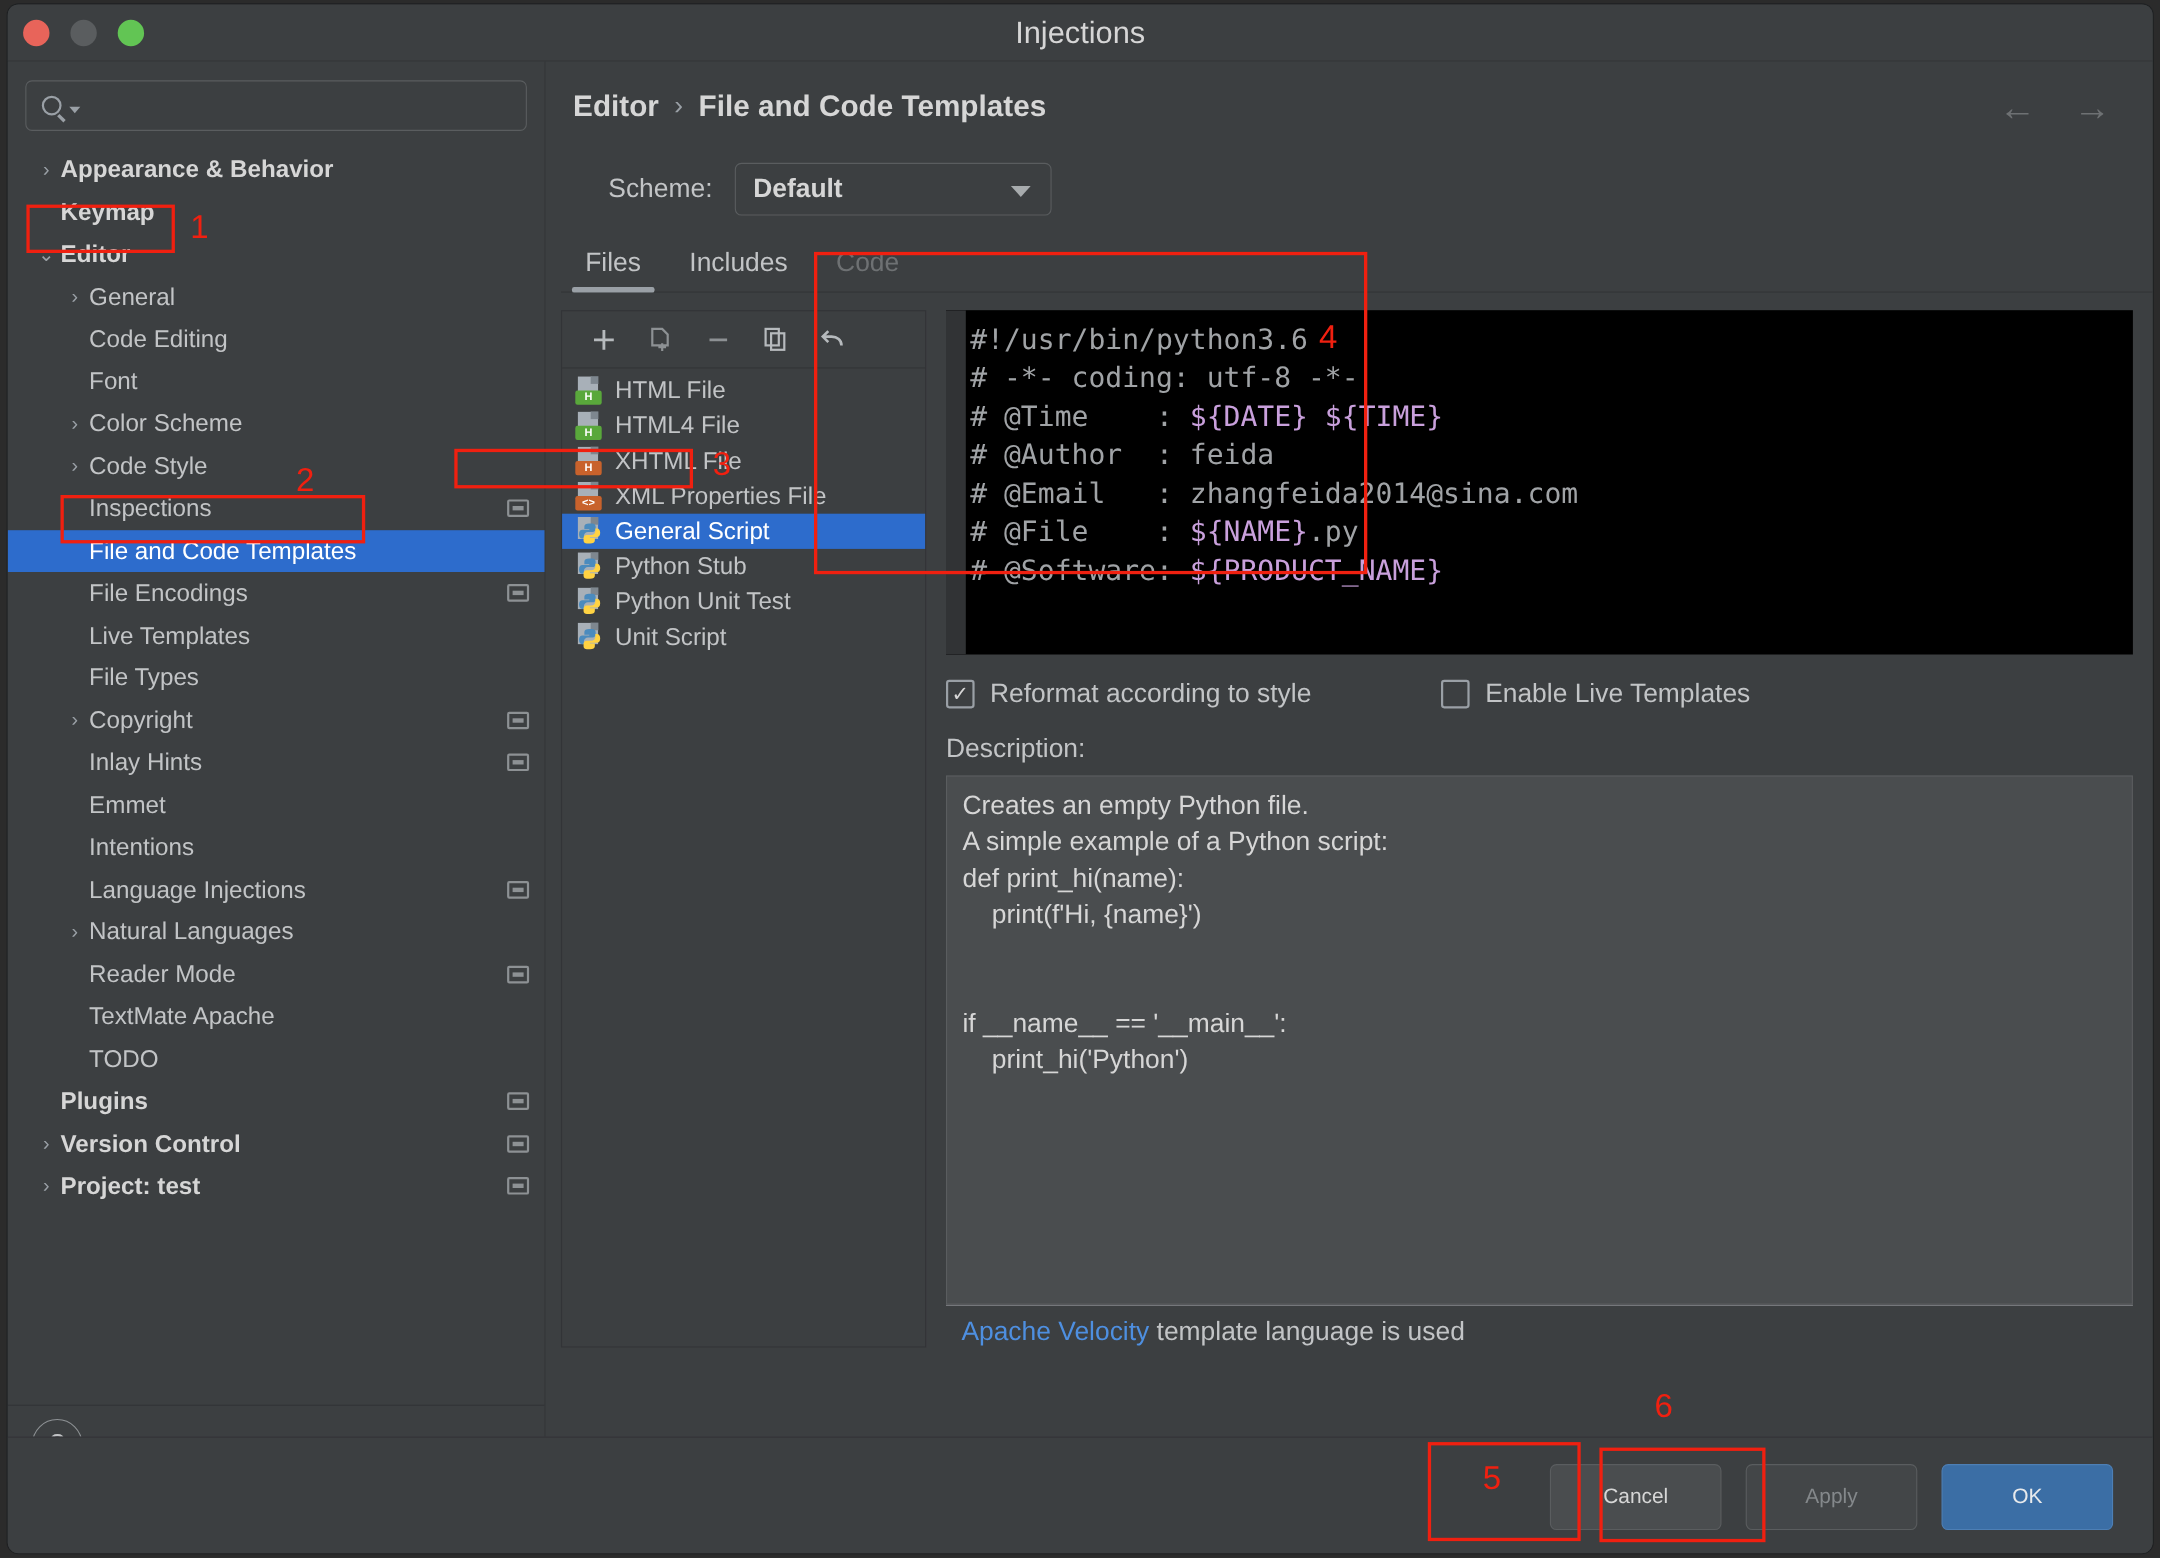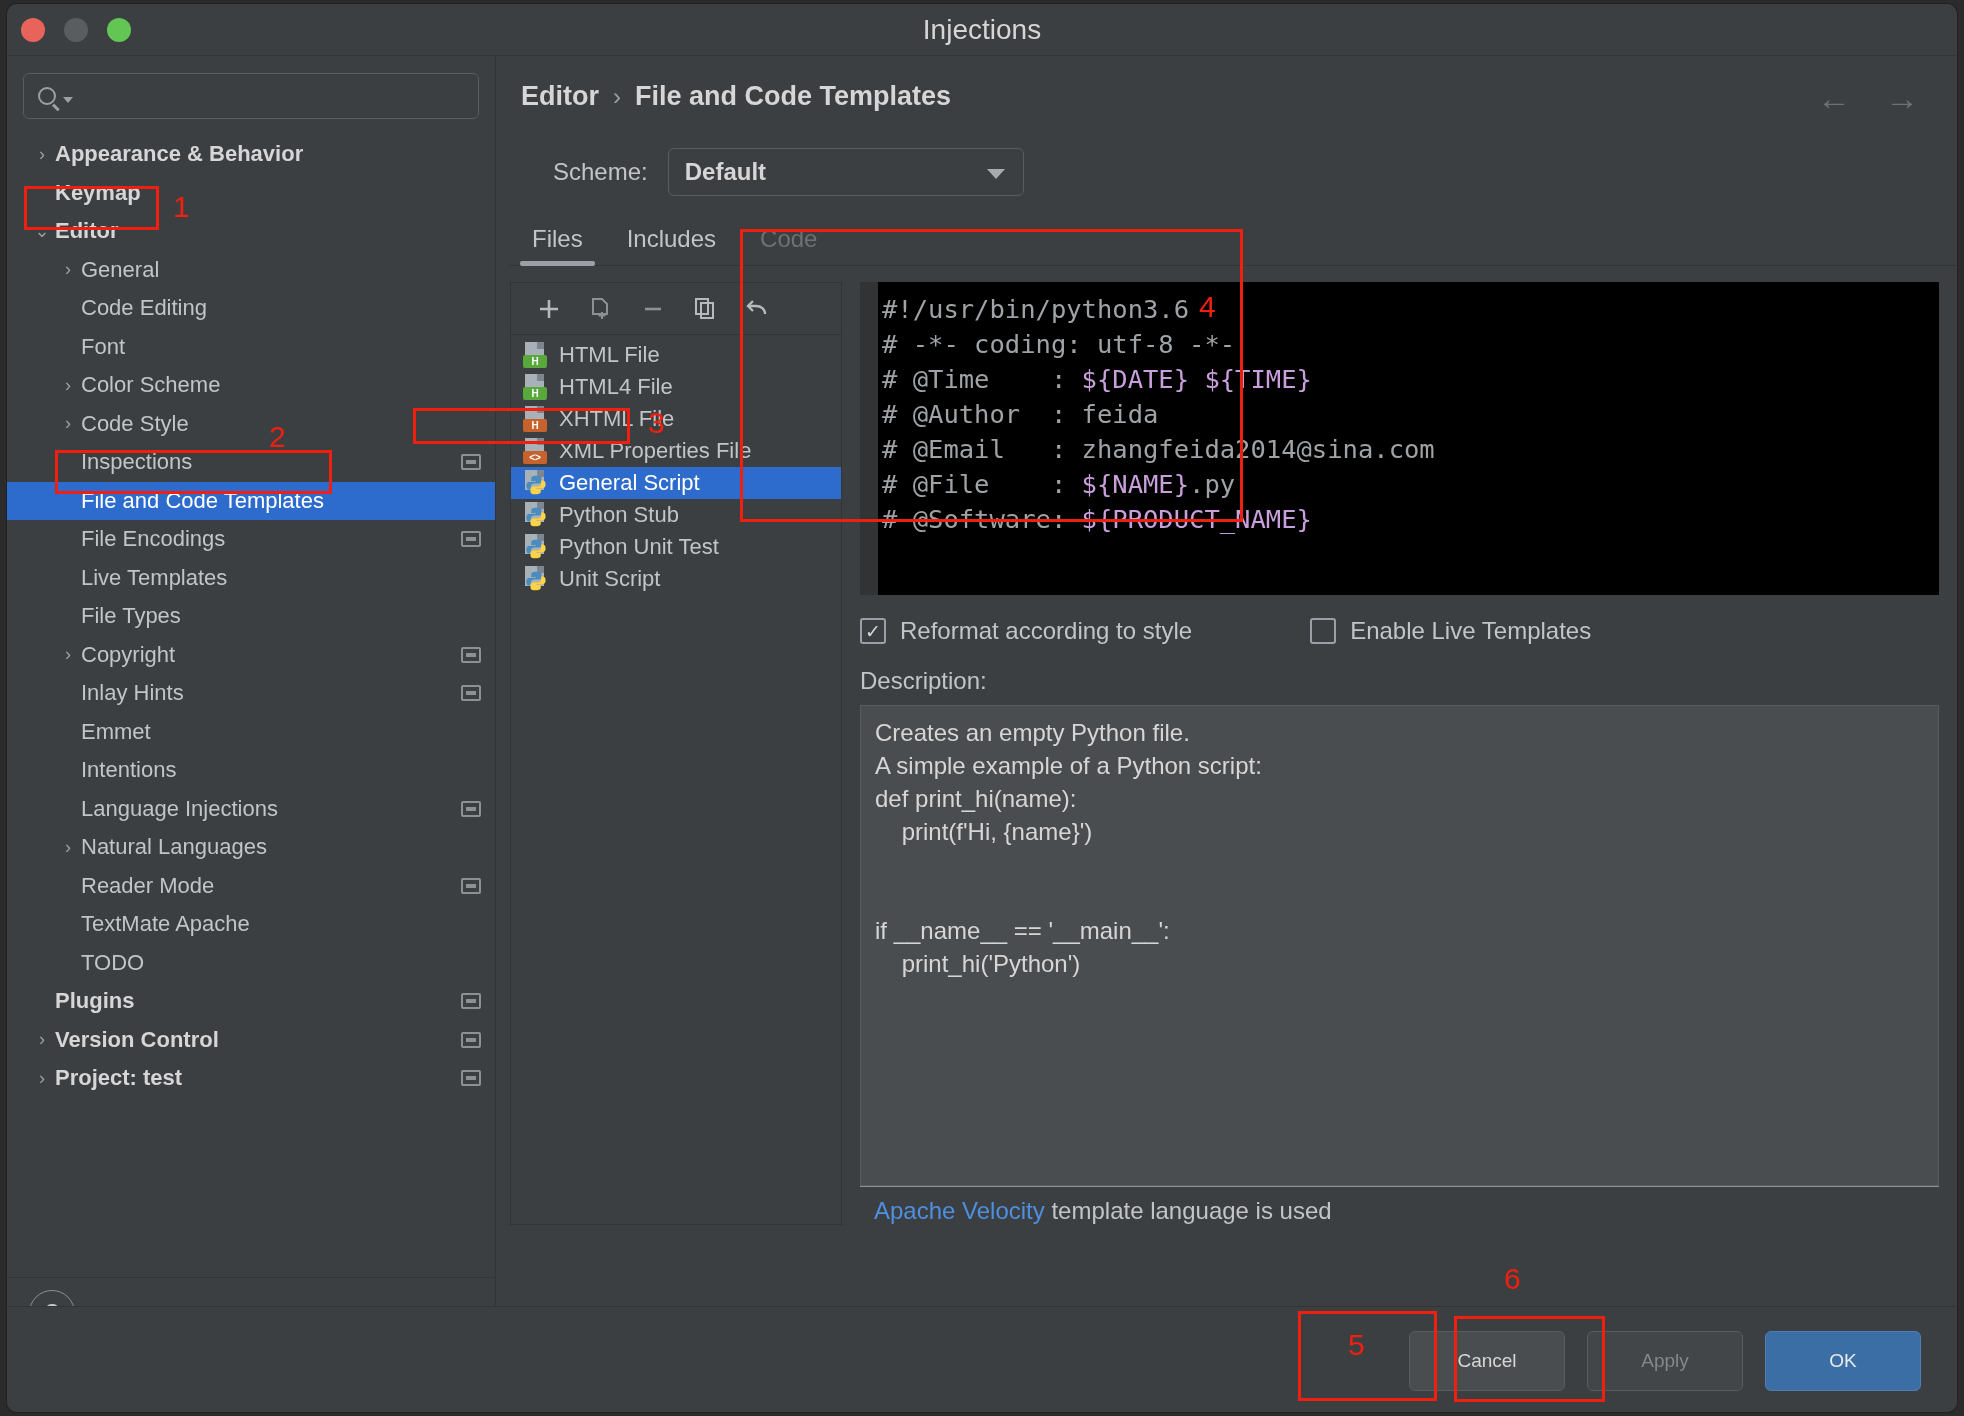--- a/index.html
+++ b/index.html
@@ -91,21 +91,21 @@
   }
   .breadcrumb .sep { color: #9aa0a6; font-weight: normal; font-size: 24px; }
   .navarrows { position: absolute; right: 38px; top: 25px; display: flex; gap: 34px; }
   .navarrow { color: #6e7173; font-size: 34px; line-height: 34px; }
   .scheme-row {
     position: absolute; left: 25px; top: 92px;
     display: flex; align-items: center; gap: 20px; margin-left: 32px;
   }
   .scheme-label { font-size: 24px; color: #c2c4c6; }
   .scheme-select {
-    width: 356px; height: 48px; border: 1px solid #5a5d5f; border-radius: 6px;
+    width: 288px; height: 48px; border: 1px solid #5a5d5f; border-radius: 6px;
     background: #3c3f41; display: flex; align-items: center;
     padding: 0 16px; color: #d6d6d6; font-size: 24px; font-weight: bold;
     position: relative;
   }
   .scheme-select .caret {
     position: absolute; right: 18px; top: 20px;
     width: 0; height: 0; border-left: 9px solid transparent;
     border-right: 9px solid transparent; border-top: 10px solid #a7abad;
   }
   .tabs {

